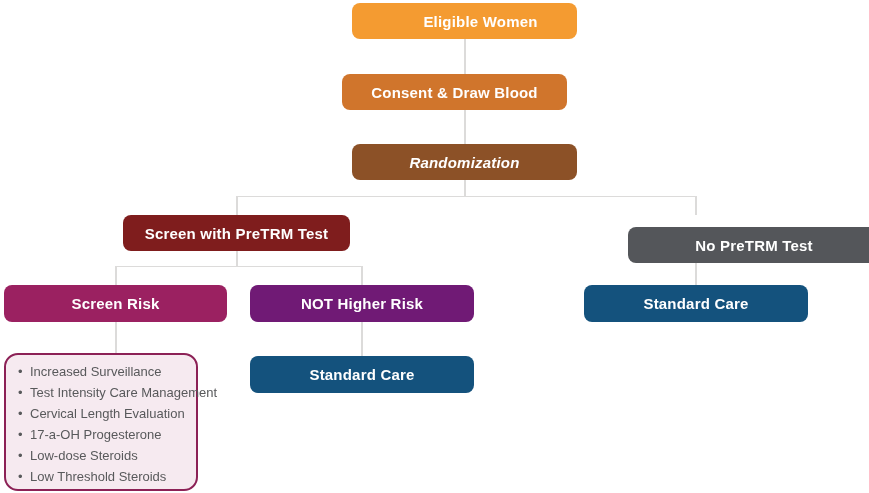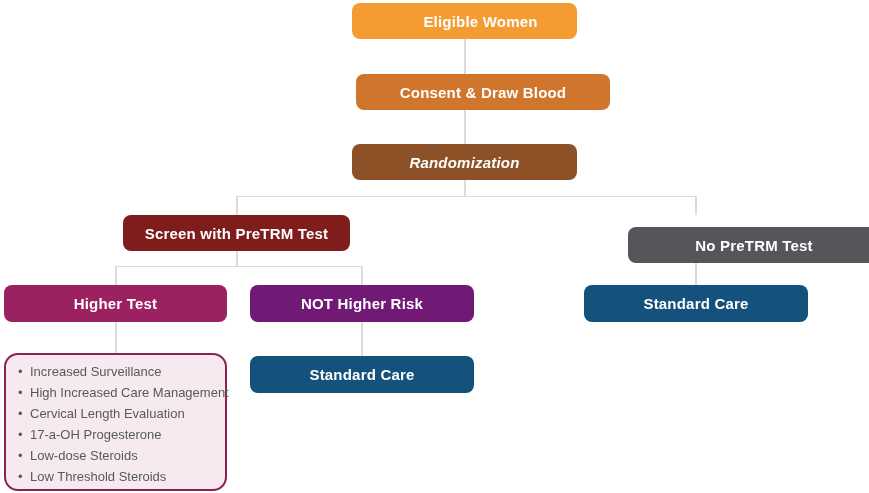--- a/index.html
+++ b/index.html
@@ -30,21 +30,21 @@
   }
   .line {
     position: absolute;
     background: #dcdbda;
   }
   .v-line { width: 2px; }
   .h-line { height: 1px; }
 
   
   #n-eligible   { left: 352px; top: 3px;   width: 225px; height: 36px; }
-  #n-consent    { left: 356px; top: 74px;  width: 254px; height: 36px; }
+  #n-consent    { left: 342px; top: 74px;  width: 225px; height: 36px; }
   #n-random     { left: 352px; top: 144px; width: 225px; height: 36px; }
   #n-screen     { left: 123px; top: 215px; width: 227px; height: 36px; }
   #n-nopretrm   { left: 584px; top: 227px; width: 252px; height: 36px; margin-left: 44px; }
   #n-higher     { left: 4px;   top: 285px; width: 223px; height: 37px; }
   #n-nothigher  { left: 250px; top: 285px; width: 224px; height: 37px; }
   #n-stdcare-r  { left: 584px; top: 285px; width: 224px; height: 37px; }
   #n-stdcare-m  { left: 250px; top: 356px; width: 224px; height: 37px; }
 
   
   #c1  { left: 464px; top: 39px;  height: 35px; }
@@ -59,21 +59,21 @@
   #c10 { left: 361px; top: 266px; height: 19px; }
   #c11 { left: 695px; top: 251px; height: 34px; }
   #c12 { left: 361px; top: 322px; height: 34px; }
   #c13 { left: 115px; top: 322px; height: 31px; }
 
   
   #listbox {
     position: absolute;
     left: 4px;
     top: 353px;
-    width: 223px;
+    width: 194px;
     height: 138px;
     box-sizing: border-box;
     border: 2px solid #8c2156;
     border-radius: 14px;
     padding: 6px 6px 6px 10px;
   }
   #listbox ul {
     margin: 0;
     padding: 0;
     list-style: none;
@@ -116,32 +116,32 @@
   <div id="n-eligible" class="node" style="background-color: rgb(244, 155, 49); padding-left: 32px;">Eligible Women</div>
 
   <div id="n-consent" class="node" style="background-color: rgb(208, 117, 44);">Consent &amp; Draw Blood</div>
 
   <div id="n-random" class="node" style="background-color: rgb(140, 81, 39); font-style: italic;">Randomization</div>
 
   <div id="n-screen" class="node" style="background-color: #7f1d1d;">Screen with PreTRM Test</div>
 
   <div id="n-nopretrm" class="node" style="background-color: rgb(84, 86, 90);">No PreTRM Test</div>
 
-  <div id="n-higher" class="node" style="background-color: rgb(155, 33, 97);">Higher Test</div>
+  <div id="n-higher" class="node" style="background-color: rgb(155, 33, 97);">Screen Risk</div>
 
   <div id="n-nothigher" class="node" style="background-color: #701a75;">NOT Higher Risk</div>
 
   <div id="n-stdcare-r" class="node" style="background-color: rgb(20, 82, 125);">Standard Care</div>
 
   <div id="n-stdcare-m" class="node" style="background-color: rgb(20, 82, 125);">Standard Care</div>
 
   <div id="listbox" style="background-color: rgb(246, 234, 240);">
     <ul>
       <li>Increased Surveillance</li>
-      <li>High Increased Care Management</li>
+      <li>Test Intensity Care Management</li>
       <li>Cervical Length Evaluation</li>
       <li>17-a-OH Progesterone</li>
       <li>Low-dose Steroids</li>
       <li>Low Threshold Steroids</li>
     </ul>
   </div>
 
 </div>
 
 </body></html>

